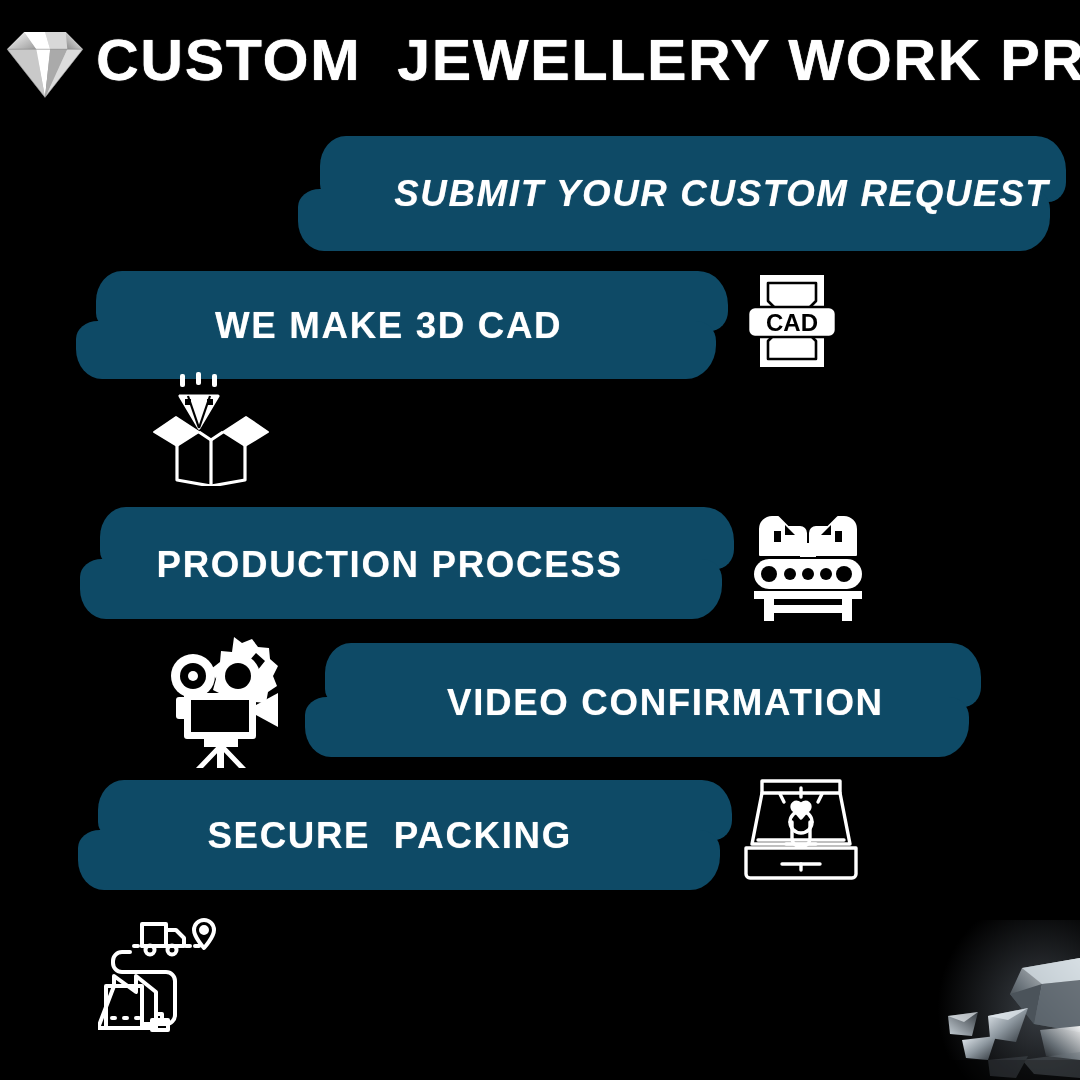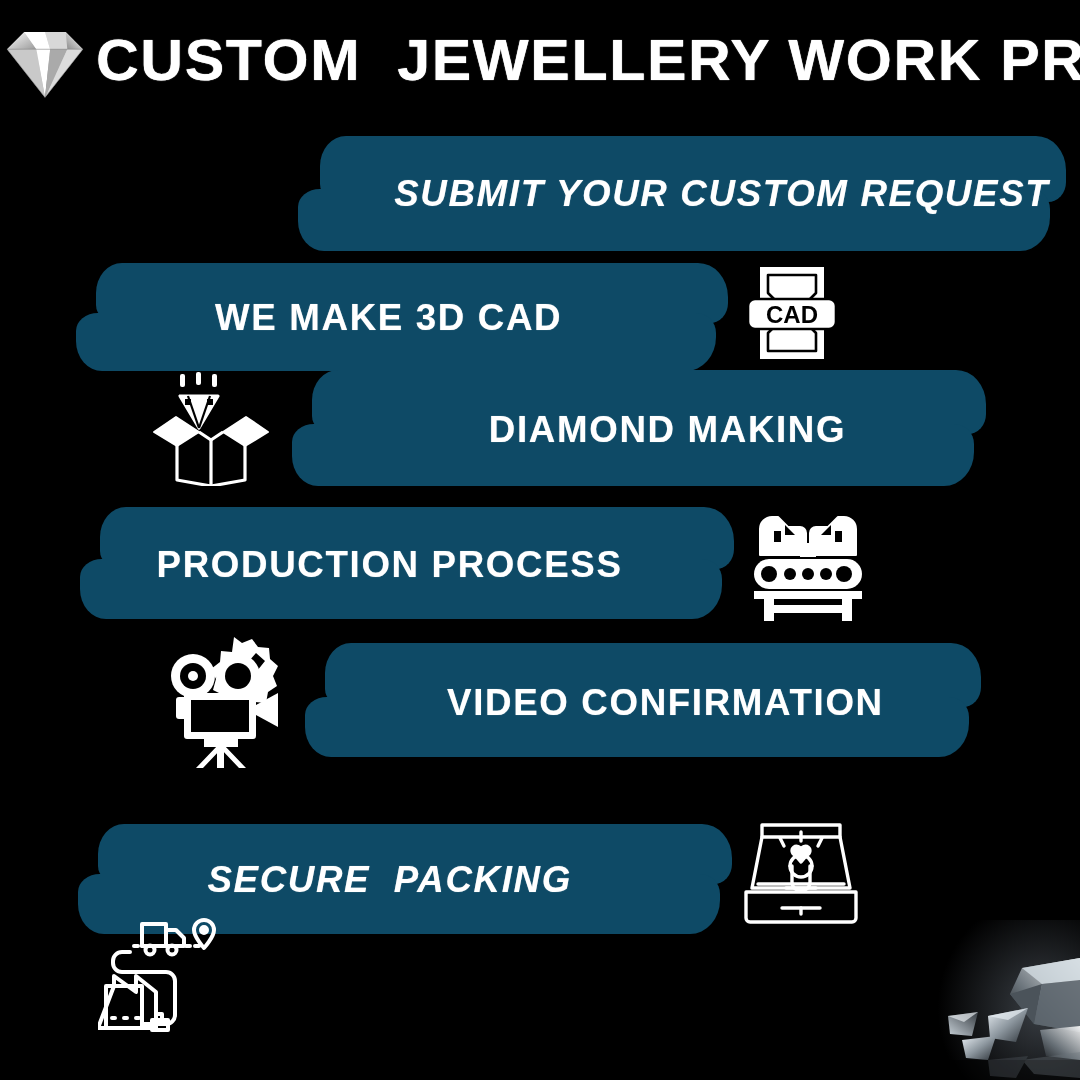--- a/index.html
+++ b/index.html
@@ -110,27 +110,27 @@
   <div class="row" style="top:130px;height:130px;">
 
     <div class="banner" style="left:298px;top:4px;width:770px;height:120px;font-style:italic;">
       <div class="bar top" style="left: 22px; top: 2px; width: 746px; height: 66px; background: rgb(14, 74, 102);"></div>
       <div class="bar bot" style="left: 0px; top: 55px; width: 752px; height: 62px; background: rgb(14, 74, 102);"></div>
       <div class="banner-text" style="padding-left:76px;">SUBMIT YOUR CUSTOM REQUEST</div>
     </div>
   </div>
 
   <div class="row" style="top:255px;height:110px;">
-    <div class="banner" style="left:76px;top:8px;width:660px;height:110px;">
+    <div class="banner" style="left:76px;top:16px;width:660px;height:110px;">
       <div class="bar top" style="left: 20px; top: 0px; width: 632px; height: 60px; background: rgb(14, 74, 102);"></div>
       <div class="bar bot" style="left: 0px; top: 50px; width: 640px; height: 58px; background: rgb(14, 74, 102);"></div>
       <div class="banner-text" style="padding-right:34px;">WE MAKE 3D CAD</div>
     </div>
 
-    <span class="icon" style="left:738px;top:8px;width:108px;height:100px;text-decoration:underline;">
+    <span class="icon" style="left:738px;top:16px;width:108px;height:100px;text-decoration:underline;">
       <svg viewBox="0 0 108 100">
         <rect x="22" y="4" width="64" height="92" fill="#fff"></rect>
         <g fill="none" stroke="#000" stroke-width="2.6" stroke-linejoin="round">
           <path d="M30 12 h48 v18 l-8 8 h-32 l-8 -8 z"></path>
           <path d="M30 88 h48 v-18 l-8 -8 h-32 l-8 8 z"></path>
         </g>
         <rect x="10" y="36" width="88" height="30" rx="7" fill="#fff" stroke="#000" stroke-width="2.6"></rect>
         <text x="54" y="60" font-family="'Liberation Sans',sans-serif" font-size="24" font-weight="bold" fill="#000" text-anchor="middle">CAD</text>
       </svg>
     </span>
@@ -156,25 +156,20 @@
           <path d="M118 64 L96 49 L73 64 L95 78 z"></path>
         </g>
         <g fill="none" stroke="#fff" stroke-width="3.2" stroke-linejoin="round">
           <path d="M27 78 L27 112 L61 118 L61 72"></path>
           <path d="M95 78 L95 112 L61 118"></path>
           <path d="M49 64 L61 72 L73 64"></path>
         </g>
       </svg>
     </span>
 
-    <div class="banner" style="left:292px;top:2px;width:698px;height:120px;">
-      <div class="bar top" style="left: 20px; top: 0px; width: 674px; height: 64px; background: rgb(14, 74, 102);"></div>
-      <div class="bar bot" style="left: 0px; top: 54px; width: 682px; height: 62px; background: rgb(14, 74, 102);"></div>
-      <div class="banner-text" style="padding-left:52px;">DIAMOND MAKING</div>
-    </div>
   </div>
 
   <div class="row" style="top:635px;height:135px;">
     <span class="icon" style="left:160px;top:0px;width:128px;height:133px;">
       <svg viewBox="0 0 128 133">
         <path d="M74 2 l8 6 l10 -4 l6 8 l11 1 l1 11 l8 7 l-5 10 l4 10 l-9 6 l-2 11 l-11 -1 l-8 7 l-9 -6 l-11 2 l-4 -10 l-10 -5 l3 -11 l-5 -10 l9 -7 l1 -11 l11 1 z" fill="#fff"></path>
         <path d="M56 42 l10 -10 l9 10 l21 -24 l9 8 l-29 36 z" fill="#000"></path>
         <g fill="#fff">
           <circle cx="33" cy="41" r="22"></circle>
           <circle cx="78" cy="41" r="22"></circle>
@@ -232,21 +227,21 @@
           <circle cx="96" cy="69" r="8"></circle>
         </g>
         <rect x="6" y="86" width="108" height="8" fill="#fff"></rect>
         <rect x="16" y="92" width="10" height="24" fill="#fff"></rect>
         <rect x="94" y="92" width="10" height="24" fill="#fff"></rect>
         <rect x="24" y="100" width="72" height="8" fill="#fff"></rect>
       </svg>
     </span>
   </div>
 
-  <div class="row" style="top:824px;height:115px;font-style:italic;">
+  <div class="row" style="top:780px;height:115px;">
     <div class="banner" style="left:78px;top:0px;width:660px;height:112px;">
       <div class="bar top" style="left: 20px; top: 0px; width: 634px; height: 60px; background: rgb(14, 74, 102);"></div>
       <div class="bar bot" style="left: 0px; top: 50px; width: 642px; height: 60px; background: rgb(14, 74, 102);"></div>
       <div class="banner-text" style="padding-right:36px;">SECURE  PACKING</div>
     </div>
 
     <span class="icon" style="left:738px;top:-4px;width:126px;height:110px;">
       <svg viewBox="0 0 126 110">
         <g fill="none" stroke="#fff" stroke-width="3.4" stroke-linejoin="round" stroke-linecap="round">
           <path d="M24 5 h78 v12 h-78 z"></path>

